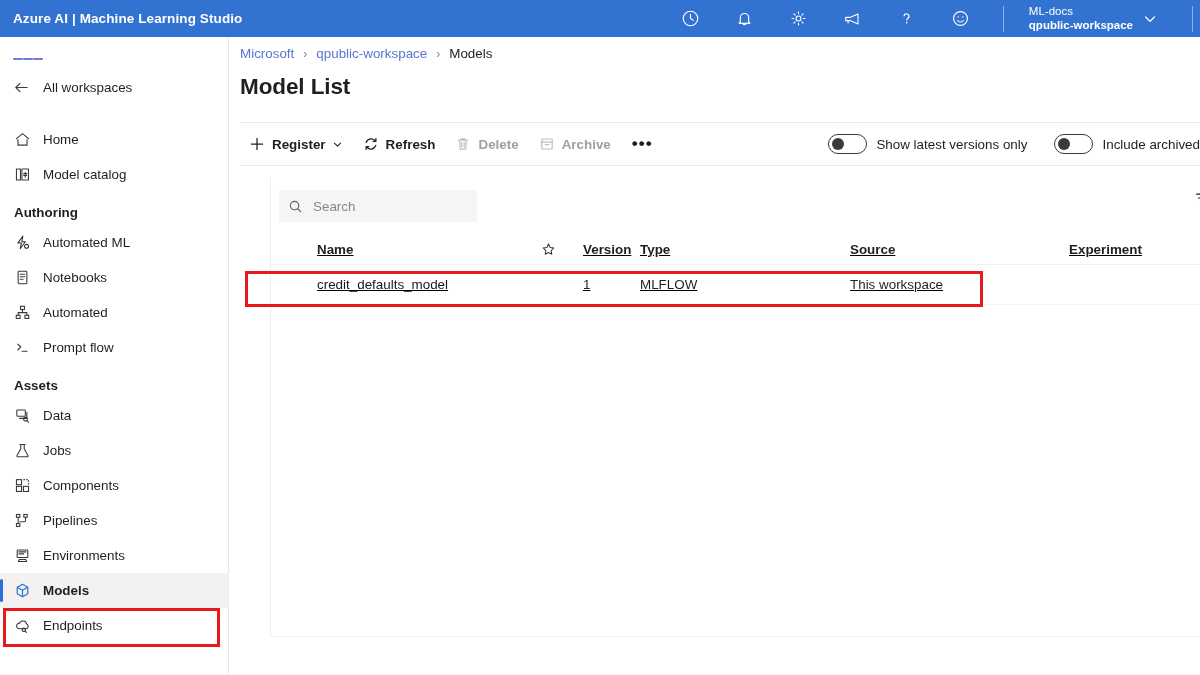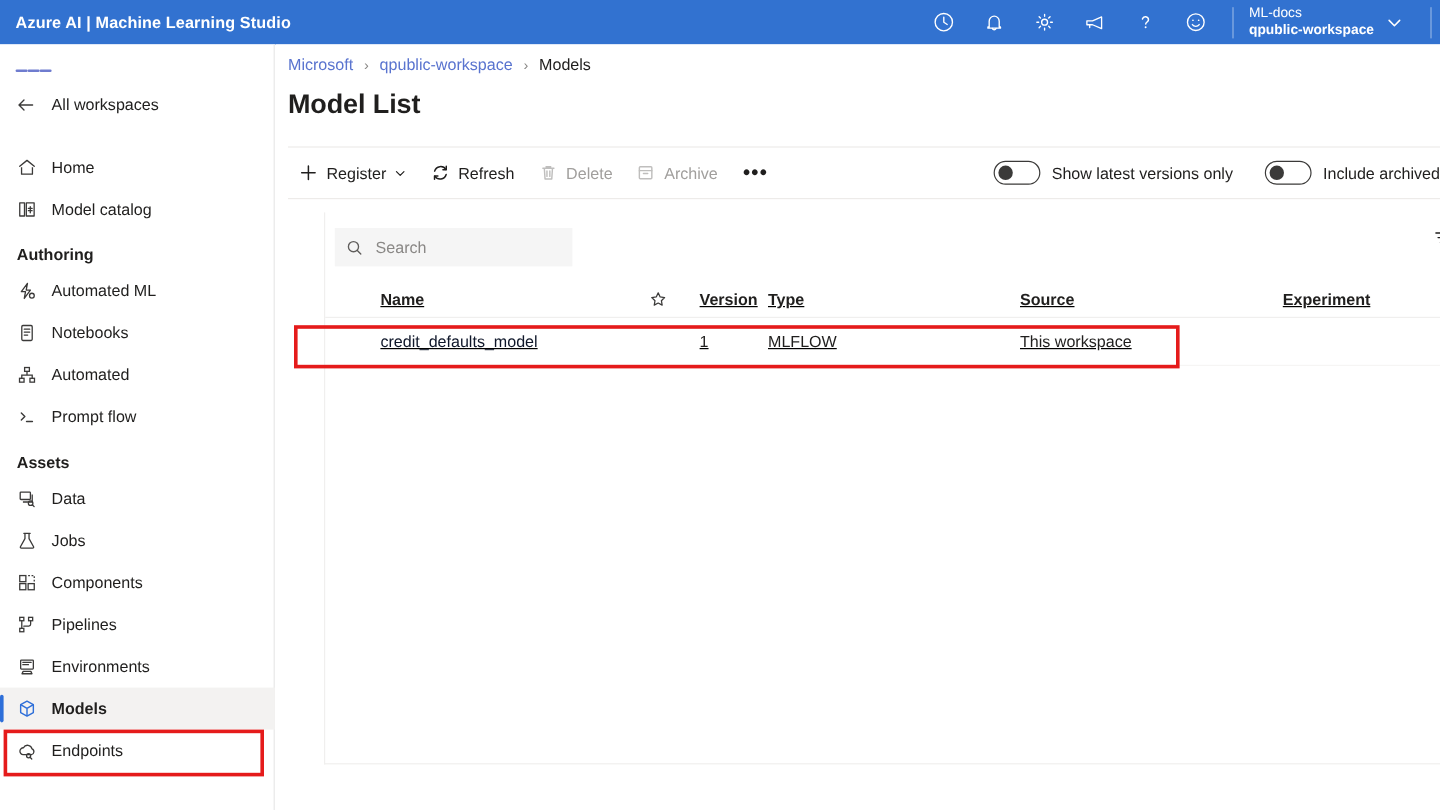--- a/index.html
+++ b/index.html
@@ -20,21 +20,21 @@
     display: flex; align-items: center;
     color: #ffffff;
   }
   .brand {
     font-size: 13.5px; font-weight: 600;
     letter-spacing: .1px;
     padding-left: 13px;
     white-space: nowrap;
   }
   .topbar-spacer { flex: 1 1 auto; }
-  .topbar-icons { display: flex; align-items: center; gap: 4px; }
+  .topbar-icons { display: flex; align-items: center; gap: 16px; }
   .tb-icon {
     width: 38px; height: 37px;
     display: flex; align-items: center; justify-content: center;
     color: #ffffff;
   }
   .tb-icon svg { display: block; }
   .tb-divider {
     width: 1px; height: 26px;
     background: rgba(255,255,255,.45);
     margin: 0 7px;
@@ -134,21 +134,21 @@
     position: absolute; top: 85px; left: 10px;
     width: 960px; height: 44px;
     border-top: 1px solid #edebe9;
     border-bottom: 1px solid #edebe9;
     display: flex; align-items: center;
   }
   .cmd {
     display: flex; align-items: center;
     height: 34px; padding: 0 9px;
     margin-right: 2px;
-    font-size: 13.4px; font-weight: 400; color: #201f1e;
+    font-size: 13.4px; font-weight: 700; color: #201f1e;
     cursor: pointer; white-space: nowrap;
   }
   .cmd .ic { display:flex; align-items:center; margin-right: 7px; color:#201f1e; }
   .cmd .chev { margin-left: 6px; display:flex; align-items:center; }
   .cmd.disabled { color: #a19f9d; cursor: default; }
   .cmd.disabled .ic { color: #bfbebd; }
   .cmd.more { font-size: 17px; font-weight: 700; padding: 0 10px; letter-spacing:1px; }
   .cmd-spacer { flex: 1 1 auto; }
   .toggle-wrap { display: flex; align-items: center; margin-left: 27px; }
   .toggle {

